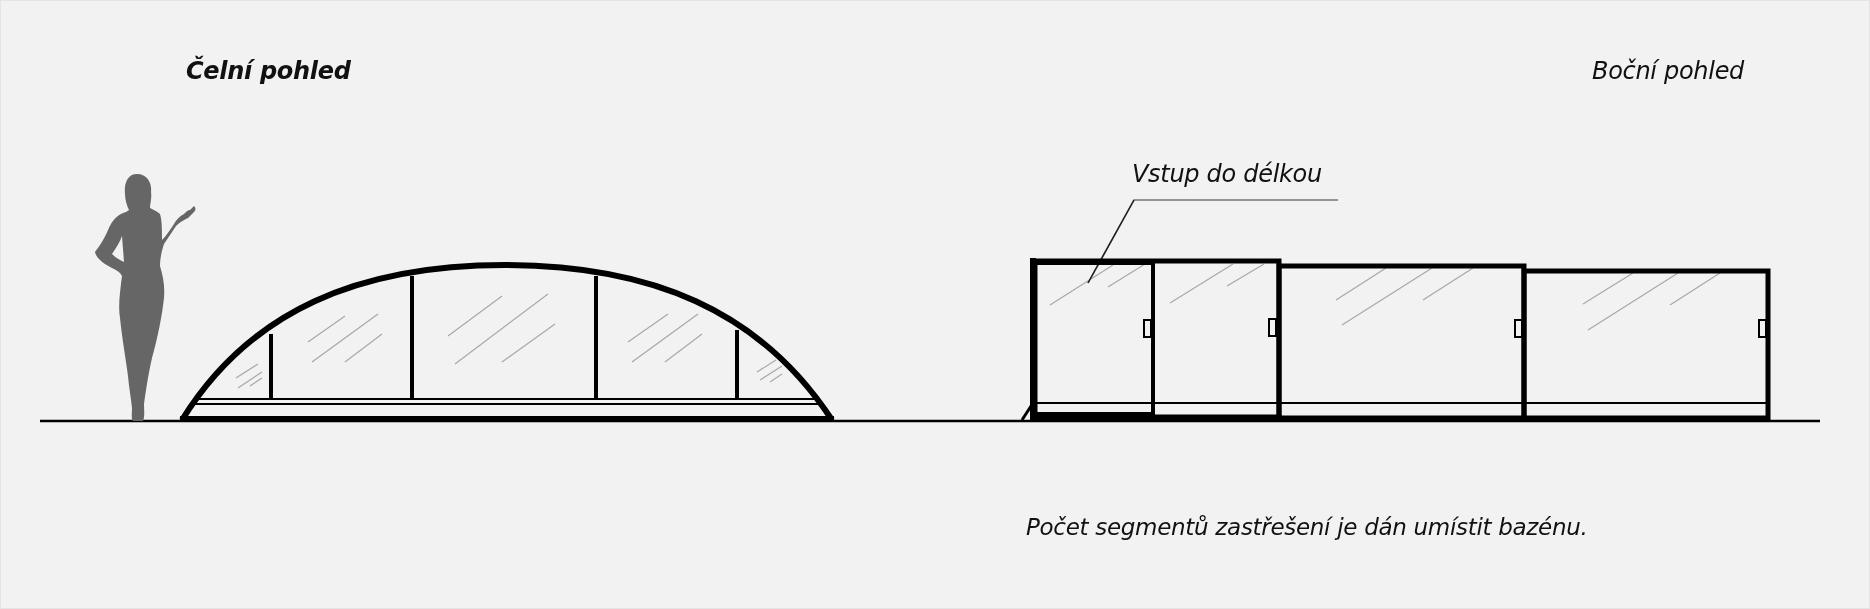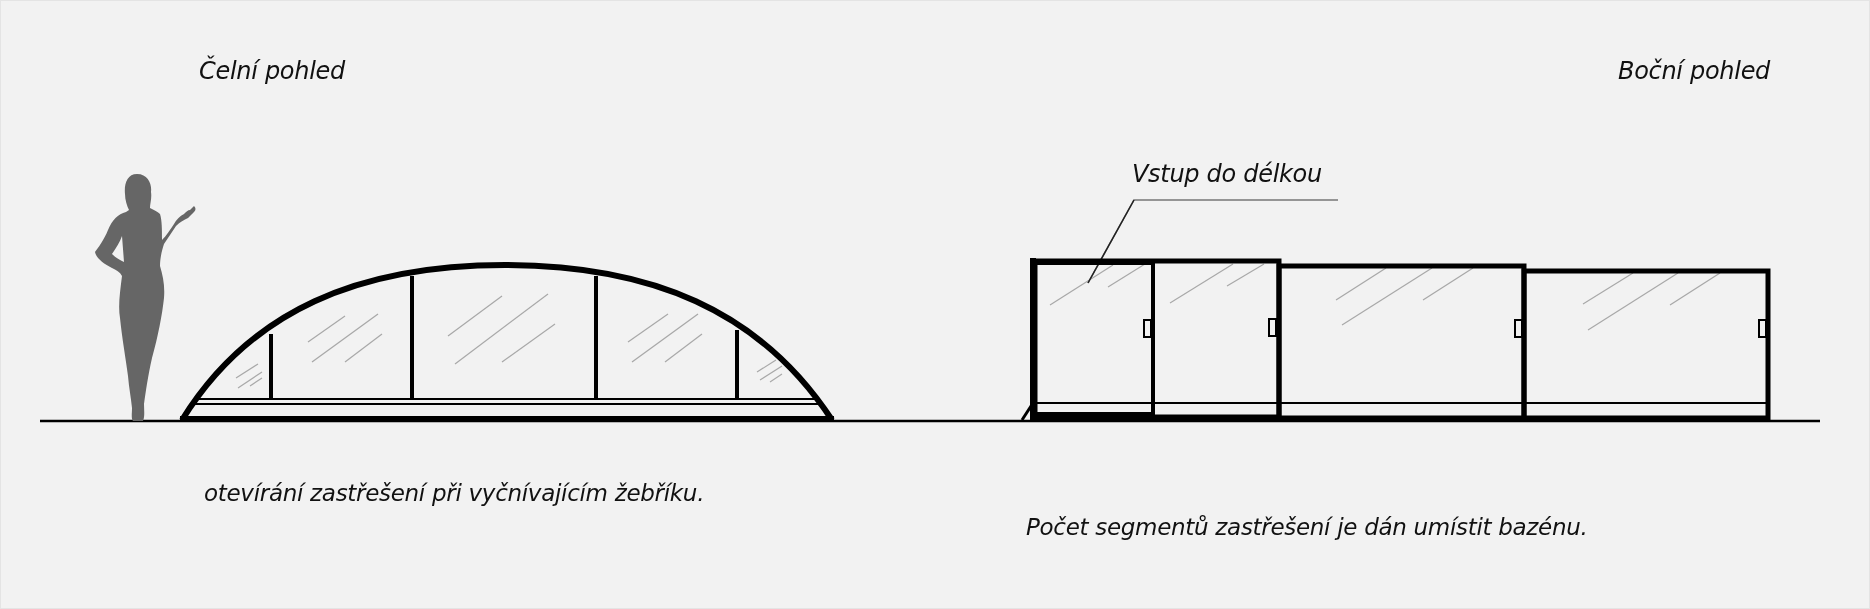--- a/index.html
+++ b/index.html
@@ -19,26 +19,25 @@
       position: absolute; font-style: italic; font-size: 23px; line-height: 35px;
       white-space: nowrap; letter-spacing: -0.3px;
     }
     svg.drawing { position: absolute; left: 0; top: 0; }
   </style>
 </head>
 <body>
 
 <div class="frame"></div>
 
-<div class="label" style="left:199px; top:59px;">Čelní pohled</div>
-<div class="label" style="left:1592px; top:59px;margin-left:26px;">Boční pohled</div>
+<div class="label" style="left:186px; top:59px;font-weight:bold;">Čelní pohled</div>
+<div class="label" style="left:1592px; top:59px;">Boční pohled</div>
 <div class="label" style="left:1132px; top:162px;">Vstup do délkou</div>
 
 <div class="caption" style="left:204px; top:476px;">
-  <div>otevírání zastřešení při vyčnívajícím žebříku.</div>
 </div>
 <div class="caption" style="left:1026px; top:510px;">Počet segmentů zastřešení je dán umístit bazénu.</div>
 
 <svg class="drawing" width="1870" height="609" viewBox="0 0 1870 609">
 
   <line x1="40" y1="421" x2="1820" y2="421" stroke="#000" stroke-width="2.5"></line>
 
   <g fill="#666">
     <path d="M137,174 C127,174 124,184 125,194 C125,200 127,206 129,210 L126,212
              C118,214 112,220 108,230 C104,240 98,248 95,252 C96,258 104,264 112,268

